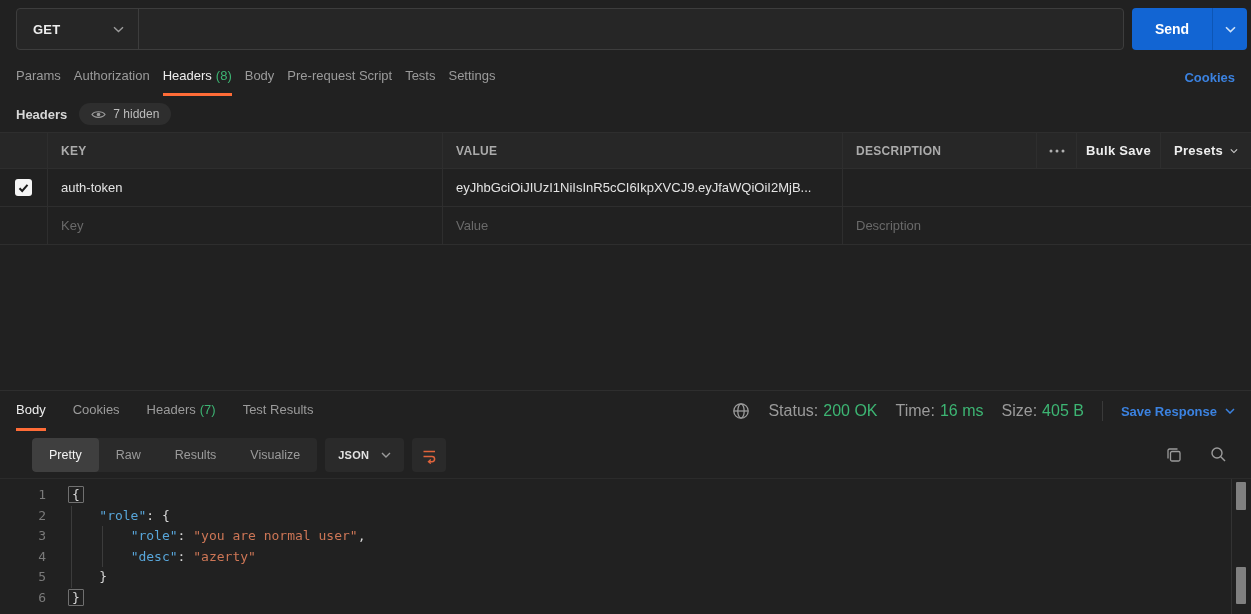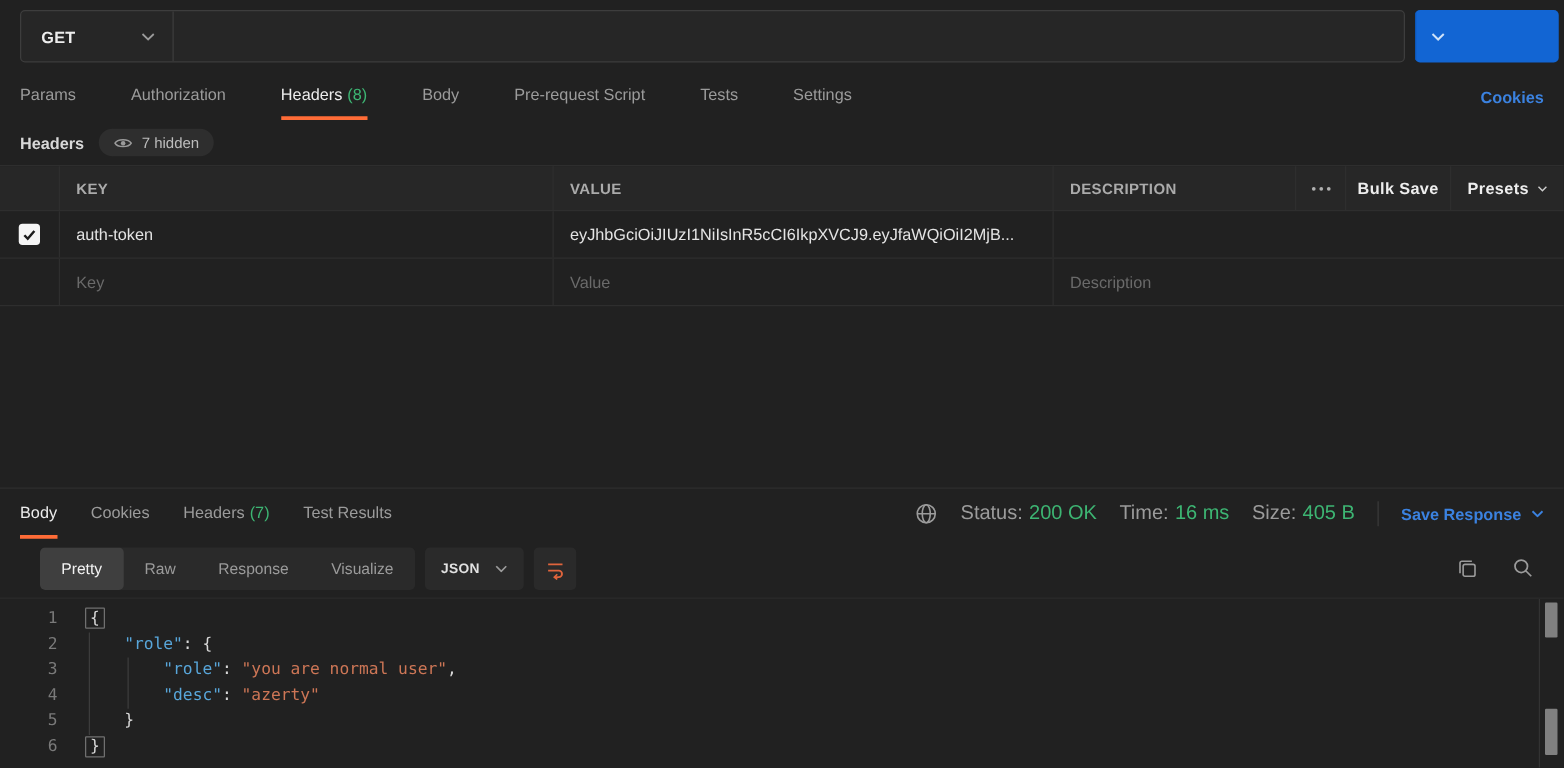--- a/index.html
+++ b/index.html
@@ -20,21 +20,21 @@
   .url-control{flex:1;height:42px;display:flex;align-items:stretch;background:var(--panel);border:1px solid var(--border-light);border-radius:4px;overflow:hidden;gap:40px;}
   .method-select{width:122px;flex:none;display:flex;align-items:center;justify-content:space-between;padding:0 14px 0 16px;border-right:1px solid var(--border-light);cursor:pointer;}
   .method-label{font-weight:bold;font-size:13px;color:var(--text-primary);letter-spacing:.2px;}
   .url-input{flex:1;background:transparent;border:none;outline:none;color:#e6e6e6;font-size:13px;padding:0 12px;font-family:"Liberation Sans",sans-serif;}
   .send-btn{flex:none;height:42px;width:115px;background:var(--send-blue);border-radius:4px;display:flex;align-items:stretch;overflow:hidden;cursor:pointer;}
   .send-main{flex:1;display:flex;align-items:center;justify-content:center;font-weight:bold;font-size:14px;color:#fff;}
   .send-caret{width:35px;flex:none;display:flex;align-items:center;justify-content:center;border-left:1px solid #0d56b5;}
   svg.chev{display:block;}
 
   
-  .req-tabs{height:38px;flex:none;display:flex;align-items:stretch;padding:0 16px;gap:44px;}
+  .req-tabs{height:38px;flex:none;display:flex;align-items:stretch;padding:0 16px;gap:13px;}
   .tab{display:flex;align-items:center;gap:4px;color:var(--text-secondary);font-size:13px;border-bottom:3px solid transparent;cursor:pointer;white-space:nowrap;}
   .tab.active{color:var(--text-primary);border-bottom-color:var(--accent-orange);}
   .tab .count{color:var(--green);}
   .cookies-link{margin-left:auto;display:flex;align-items:center;color:var(--link-blue);font-weight:bold;font-size:13px;cursor:pointer;}
 
   
   .headers-label-row{height:36px;flex:none;display:flex;align-items:center;padding:0 16px;gap:12px;}
   .headers-title{font-weight:bold;font-size:13px;color:#d8d8d8;}
   .hidden-badge{display:flex;align-items:center;gap:7px;background:#2e2e2e;border-radius:12px;padding:4px 12px;color:#bdbdbd;font-size:12px;cursor:pointer;}
 
@@ -105,20 +105,21 @@
   <div class="request-bar">
     <div class="url-control">
       <div class="method-select">
         <span class="method-label">GET</span>
         <svg class="chev" width="11" height="7" viewBox="0 0 11 7">
             <polyline points="1,1.2 5.5,5.6 10,1.2" fill="none" stroke="#9b9b9b" stroke-width="1.4"></polyline>
           </svg>
       </div>
     </div>
     <div class="send-btn">
+      <div class="send-main">Send</div>
       <div class="send-caret">
         <svg class="chev" width="11" height="7" viewBox="0 0 11 7">
             <polyline points="1,1.2 5.5,5.6 10,1.2" fill="none" stroke="#cfe2f8" stroke-width="1.6"></polyline>
           </svg>
       </div>
     </div>
   </div>
 
   <div class="req-tabs">
     <div class="tab">
@@ -242,21 +243,21 @@
               <polyline points="1,1 5,5 9,1" fill="none" stroke="#3b82e0" stroke-width="1.5"></polyline>
             </svg>
         </div>
       </div>
     </div>
 
     <div class="view-bar">
       <div class="seg-group">
         <div class="seg active">Pretty</div>
         <div class="seg">Raw</div>
-        <div class="seg">Response</div>
+        <div class="seg">Results</div>
         <div class="seg">Visualize</div>
       </div>
       <div class="format-select">
         <span class="format-label">JSON</span>
         <svg class="chev" width="10" height="6" viewBox="0 0 10 6">
             <polyline points="1,1 5,5 9,1" fill="none" stroke="#9b9b9b" stroke-width="1.4"></polyline>
           </svg>
       </div>
       <div class="wrap-btn">
         <svg width="18" height="18" viewBox="0 0 18 18" fill="none" stroke="#e0643c" stroke-width="1.5">

